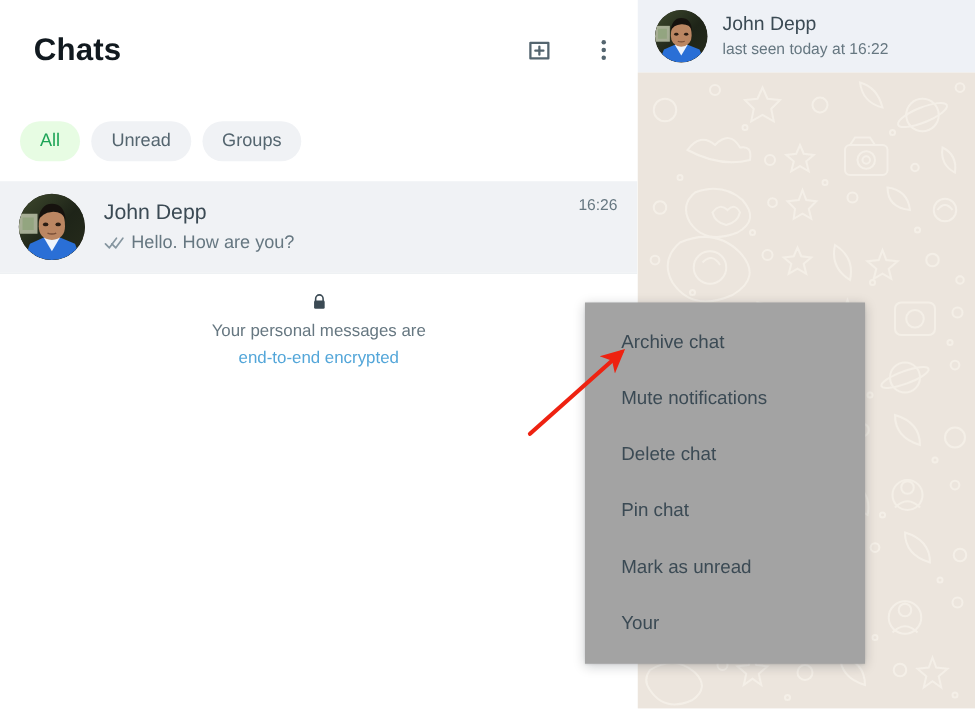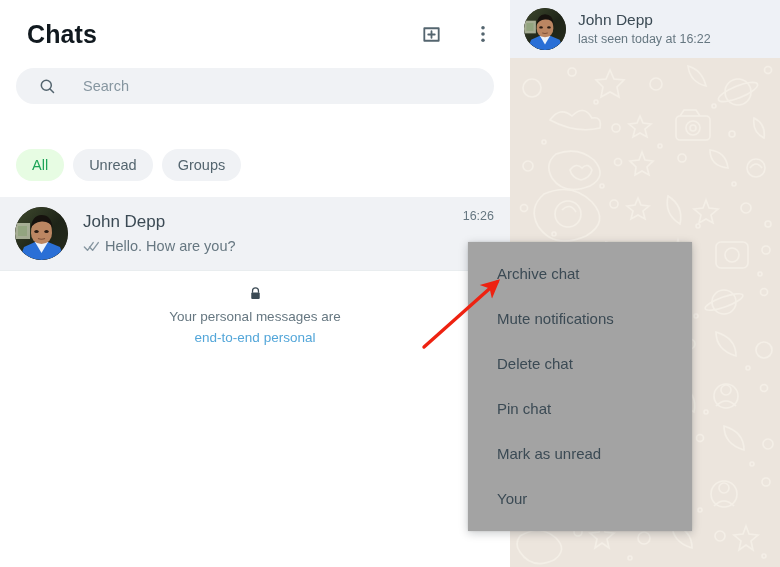--- a/index.html
+++ b/index.html
@@ -24,21 +24,21 @@
   .left-panel {
     position: relative;
     width: 510px;
     height: 567px;
     background: #ffffff;
     flex: 0 0 510px;
     overflow: hidden;
   }
 
   .panel-header {
-    height: 68px;
+    height: 80px;
     display: flex;
     align-items: center;
     padding: 0 14px 0 27px;
     background: #ffffff;
   }
 
   .panel-title {
     font-size: 25px;
     font-weight: bold;
     color: #11191f;
@@ -84,21 +84,20 @@
     font-family: "Liberation Sans", sans-serif;
     width: 380px;
   }
   .search-input::placeholder { color: #8696a0; }
 
   
   .filters {
     display: flex;
     gap: 9px;
     padding: 17px 16px 16px 16px;
-    margin-top: 28px;
   }
   .chip {
     height: 32px;
     padding: 0 16px;
     border-radius: 16px;
     background: #f0f2f5;
     color: #54656f;
     font-size: 14.5px;
     display: flex;
     align-items: center;
@@ -281,31 +280,20 @@
           <svg viewBox="0 0 24 24" width="22" height="22">
             <circle cx="12" cy="5.2" r="1.95" fill="#54656f"></circle>
             <circle cx="12" cy="12" r="1.95" fill="#54656f"></circle>
             <circle cx="12" cy="18.8" r="1.95" fill="#54656f"></circle>
           </svg>
         </div>
 
       </div>
     </div>
 
-    <div class="search-wrap">
-      <div class="search-bar">
-        <span class="search-icon">
-          <svg viewBox="0 0 24 24" width="19" height="19" fill="none">
-            <circle cx="10.5" cy="10.5" r="6.3" stroke="#54656f" stroke-width="1.9"></circle>
-            <path d="M15.2 15.2l4.4 4.4" stroke="#54656f" stroke-width="1.9" stroke-linecap="round"></path>
-          </svg>
-        </span>
-        <input class="search-input" type="text" placeholder="Search" style="">
-      </div>
-    </div>
 
     <div class="filters">
       <button class="chip active">All</button>
       <button class="chip">Unread</button>
       <button class="chip">Groups</button>
     </div>
 
     <div class="chat-list">
       <div class="chat-row">
         <div class="avatar">
@@ -352,21 +340,21 @@
     </div>
 
     <div class="encryption">
       <span>
         <svg viewBox="0 0 14 16" width="11" height="13">
           <path d="M3.2 7V4.7a3.8 3.8 0 017.6 0V7" stroke="#3b4a54" stroke-width="1.6" fill="none"></path>
           <rect x="1.6" y="6.6" width="10.8" height="8.4" rx="1.4" fill="#3b4a54"></rect>
         </svg>
       </span>
       <span>Your personal messages are</span>
-      <span class="link">end-to-end personal</span>
+      <span class="link">end-to-end encrypted</span>
     </div>
 
   </div>
 
   <div class="right-panel">
 
     <div class="conv-header">
       <div class="avatar small">
         <svg viewBox="0 0 53 53">
           <defs>

